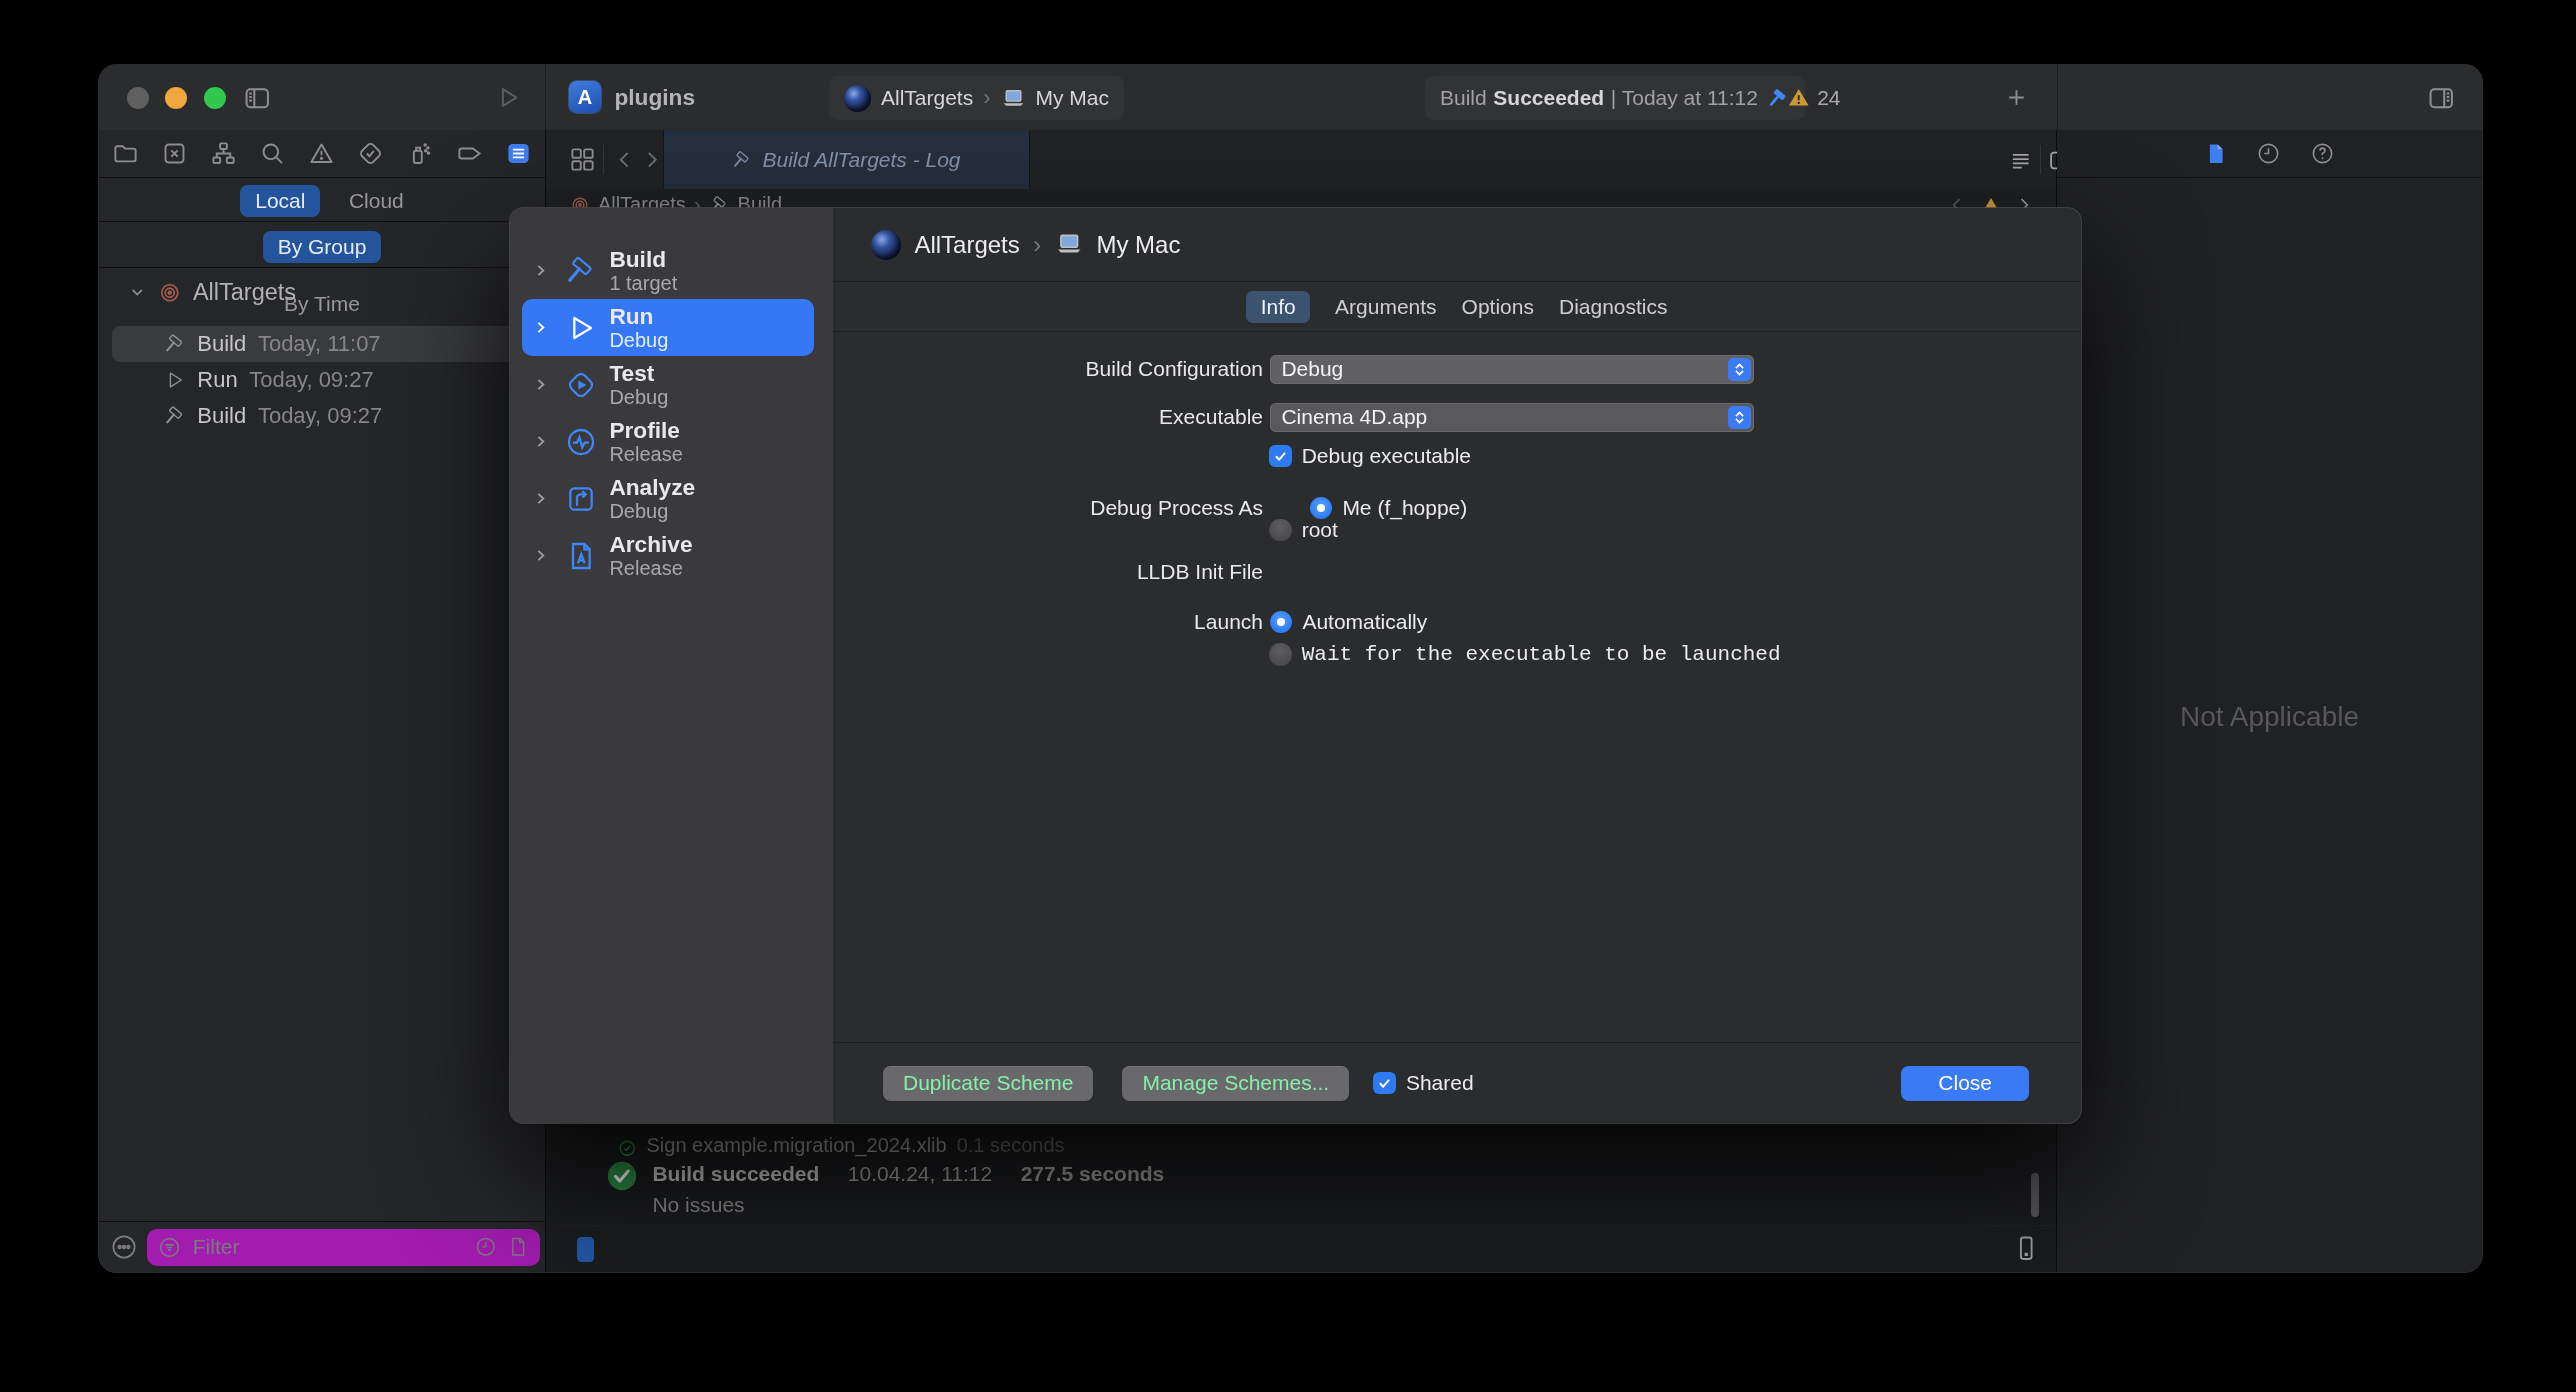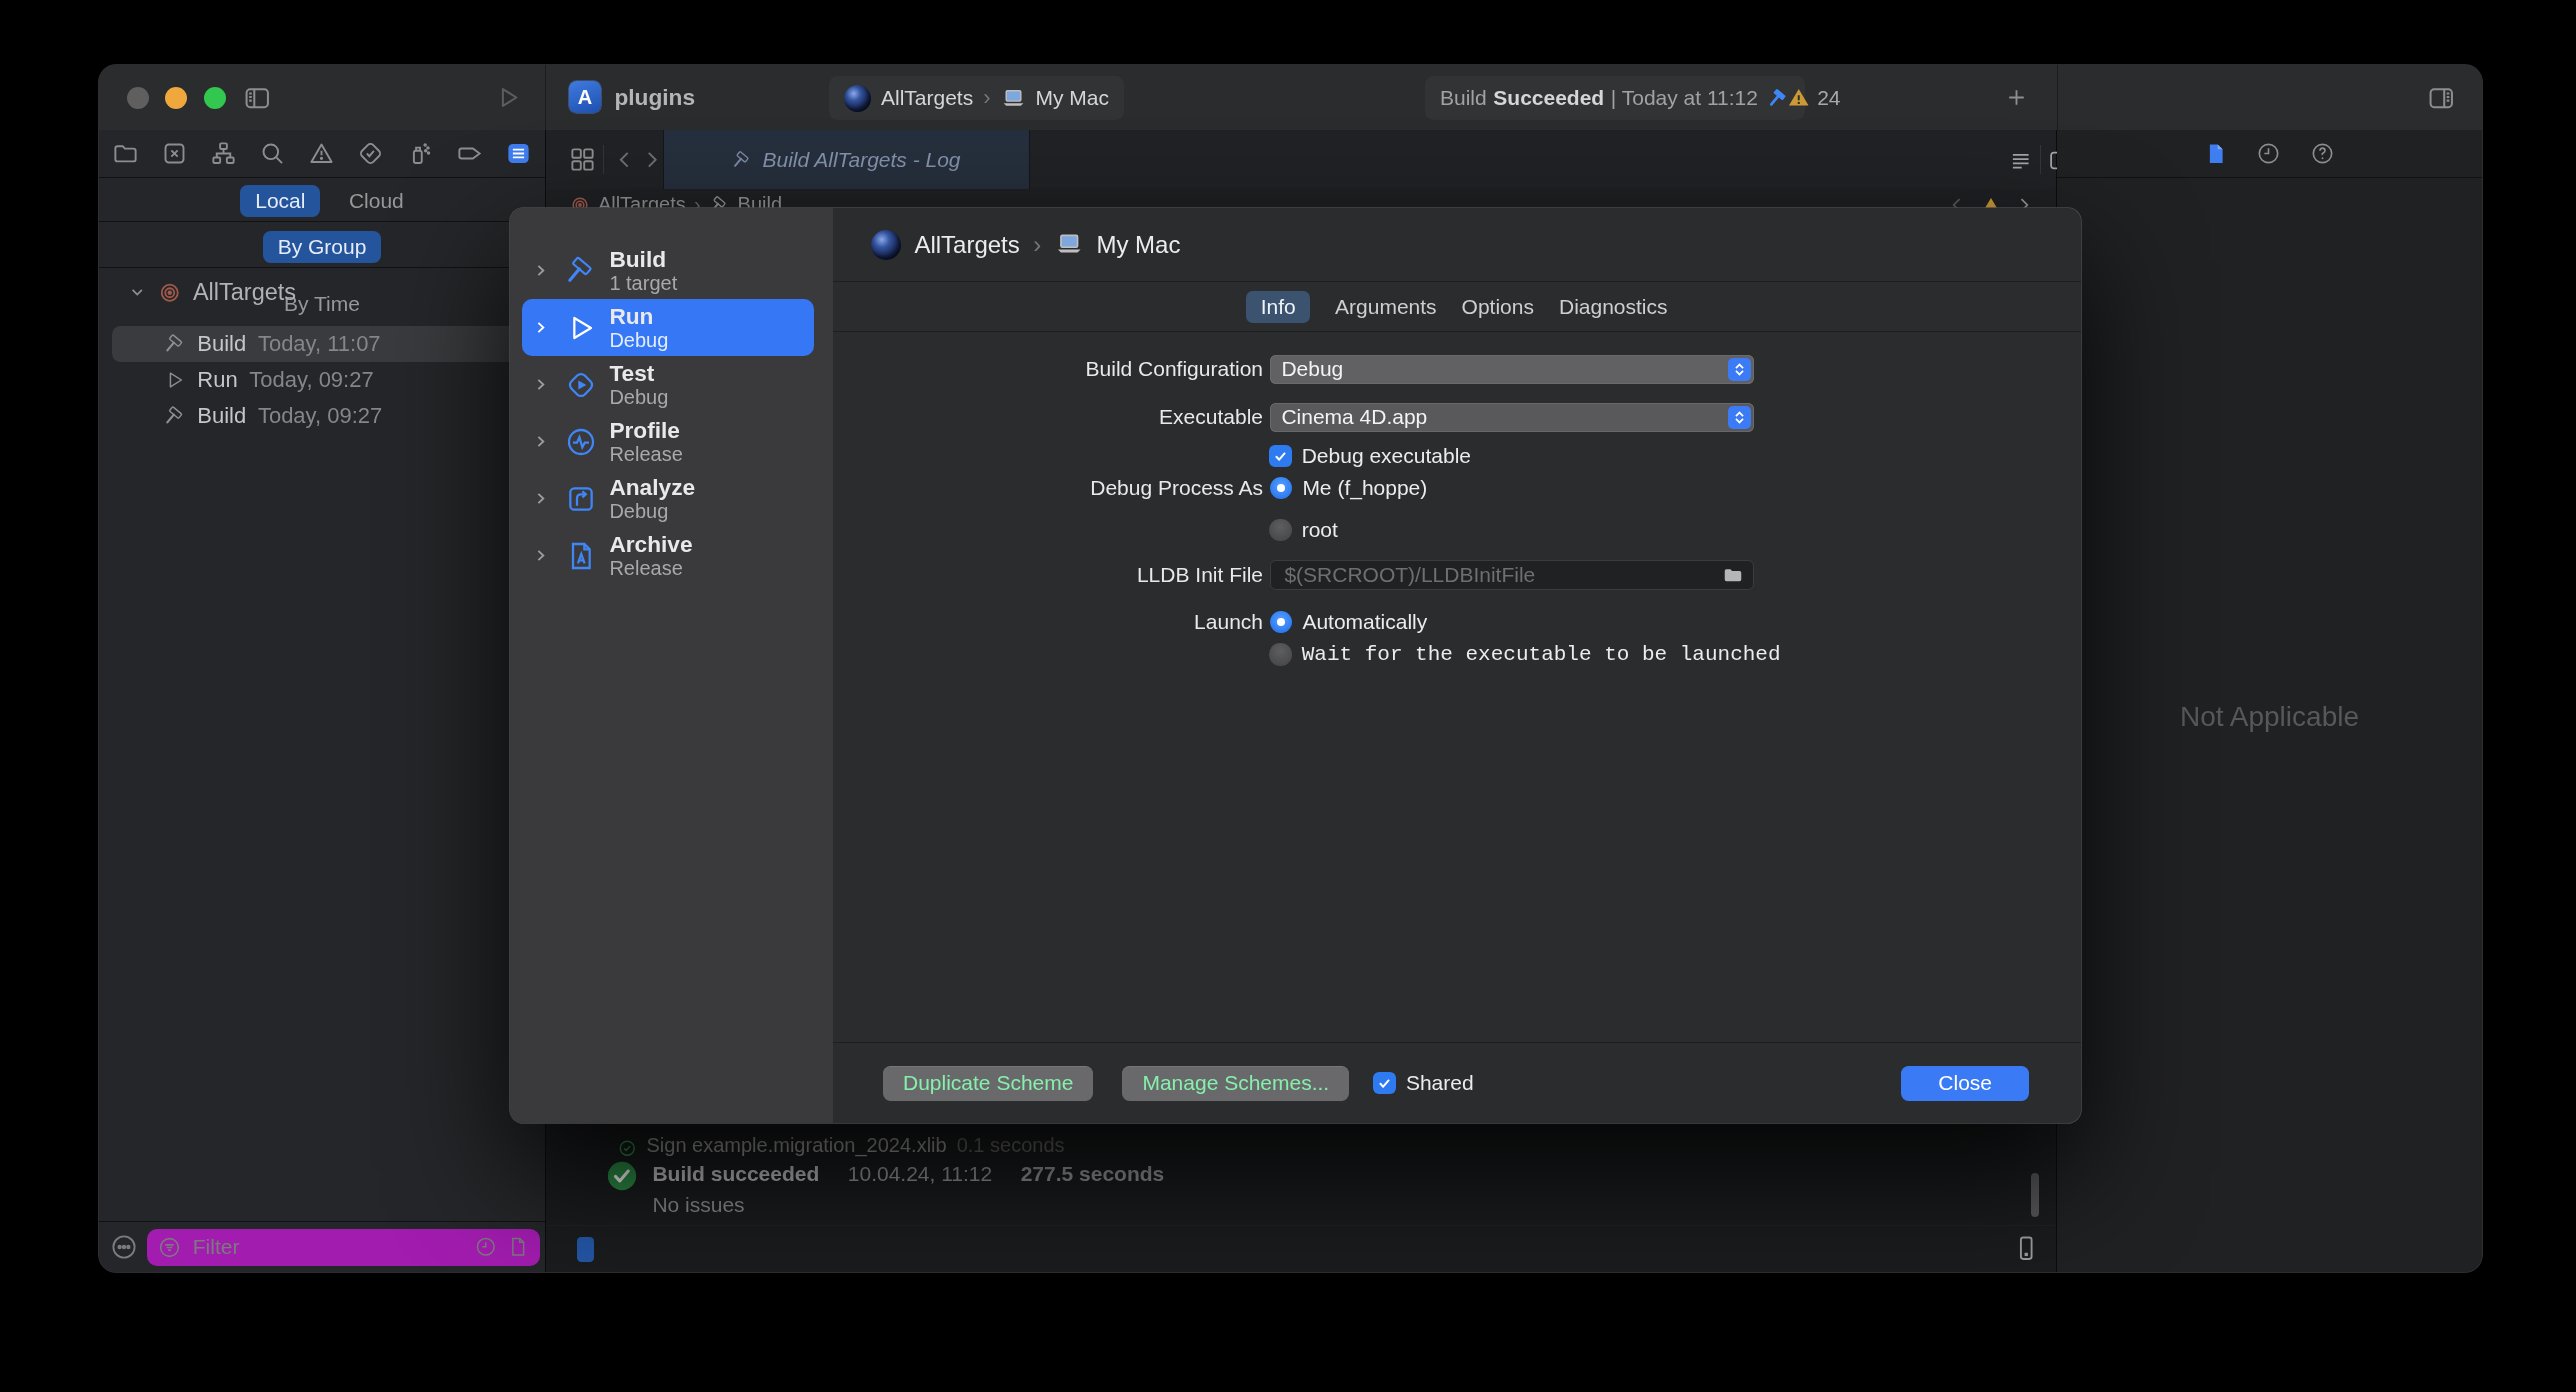--- a/index.html
+++ b/index.html
@@ -652,46 +652,36 @@
 
       <div class="fr" style="top:236px;left:436px;">
         <span class="cb">
             <svg class="ic" width="15" height="15" viewBox="0 0 24 24" stroke="#fff" fill="none" stroke-width="3.2" stroke-linecap="round" stroke-linejoin="round">
               <path d="M5.5 12.5 l4.4 4.6 8.6-10"></path>
             </svg>
           </span>
         <span class="ctl-lab">Debug executable</span>
       </div>
 
-      <div class="fr" style="top:268px;">
+      <div class="fr" style="top:288px;gap:40px;">
         <span class="lbl">Debug Process As</span>
         <span class="ctl">
           <span class="rb">
               <span class="dot"></span>
             </span>
           <span class="ctl-lab">Me (f_hoppe)</span>
         </span>
       </div>
       <div class="fr" style="top:310px;left:436px;">
         <span class="rb off"></span>
         <span class="ctl-lab">root</span>
       </div>
 
       <div class="fr" style="top:352px;">
         <span class="lbl">LLDB Init File</span>
-        <span class="ctl">
-          <span class="txtfield">
-            <input placeholder="$(SRCROOT)/LLDBInitFile" style="">
-            <span>
-                <svg class="ic" width="22" height="22" viewBox="0 0 24 24">
-                  <path d="M3 7.5 q0-1.8 1.8-1.8 h4.4 l1.8 2 H19.2 q1.8 0 1.8 1.8 V17 q0 1.8-1.8 1.8 H4.8 q-1.8 0-1.8-1.8 Z" fill="#b6b6b8"></path>
-                </svg>
-              </span>
-          </span>
-        </span>
       </div>
 
       <div class="fr" style="top:402px;">
         <span class="lbl">Launch</span>
         <span class="ctl">
           <span class="rb">
               <span class="dot"></span>
             </span>
           <span class="ctl-lab">Automatically</span>
         </span>

